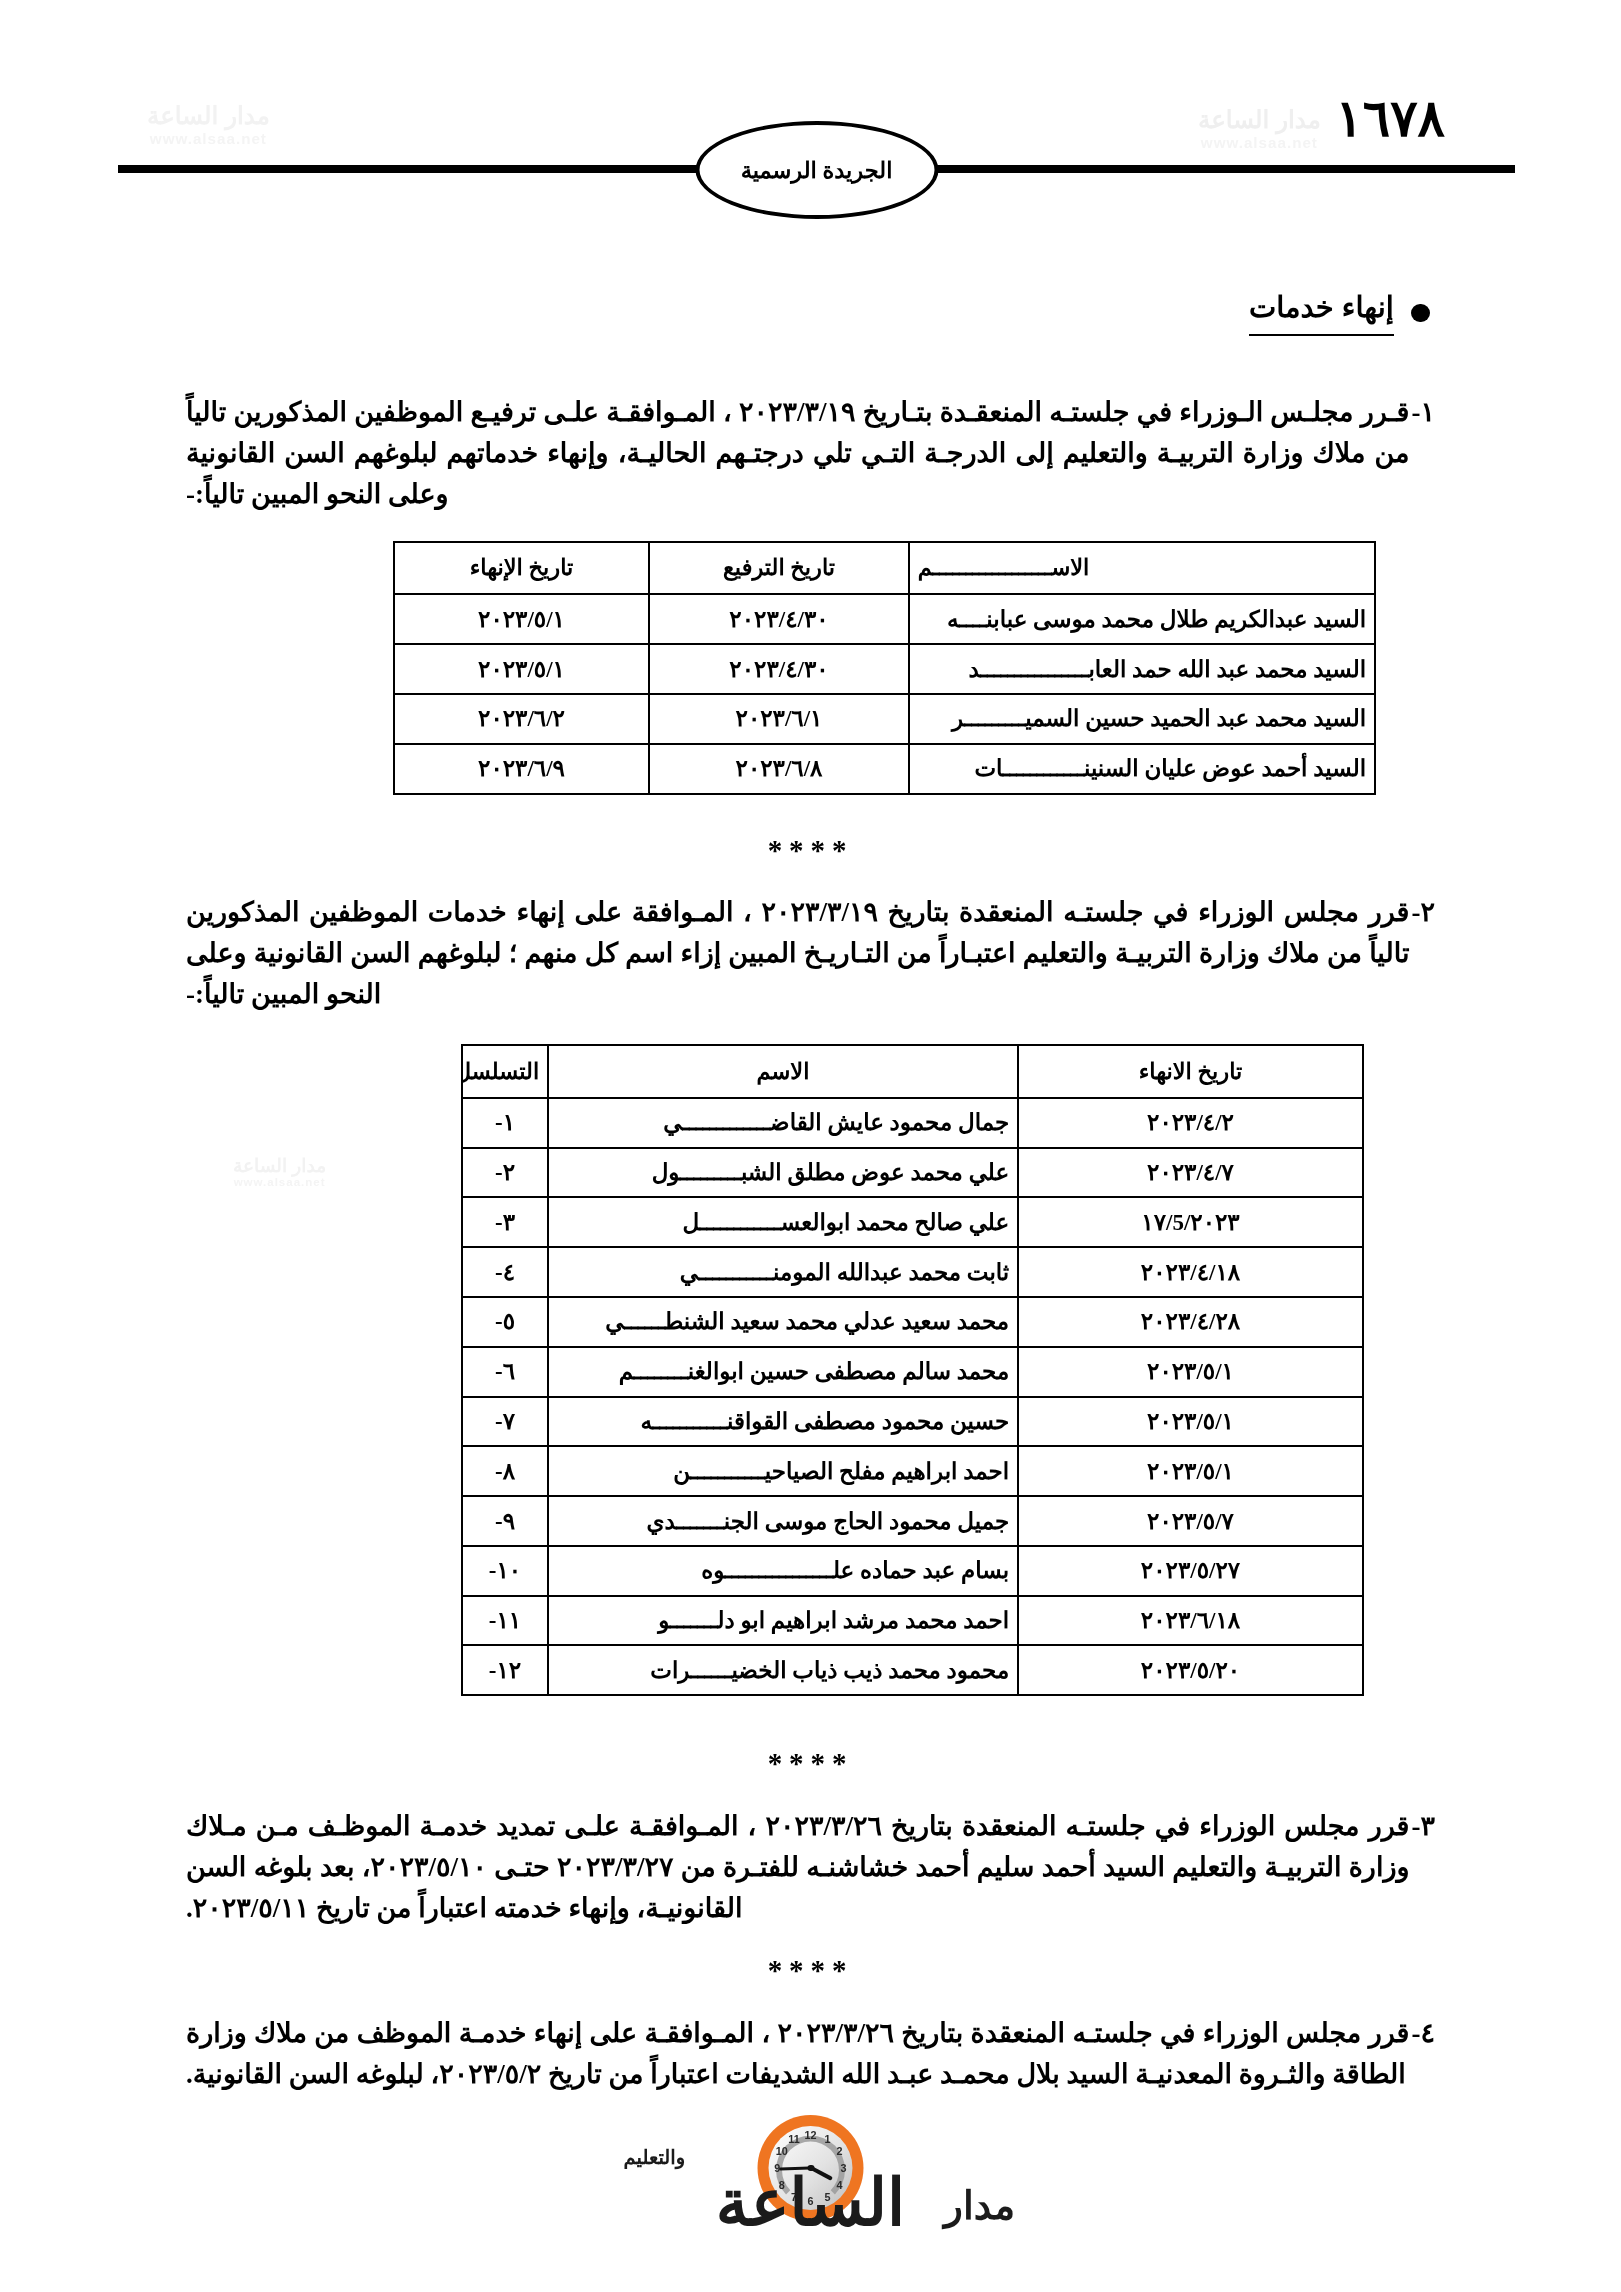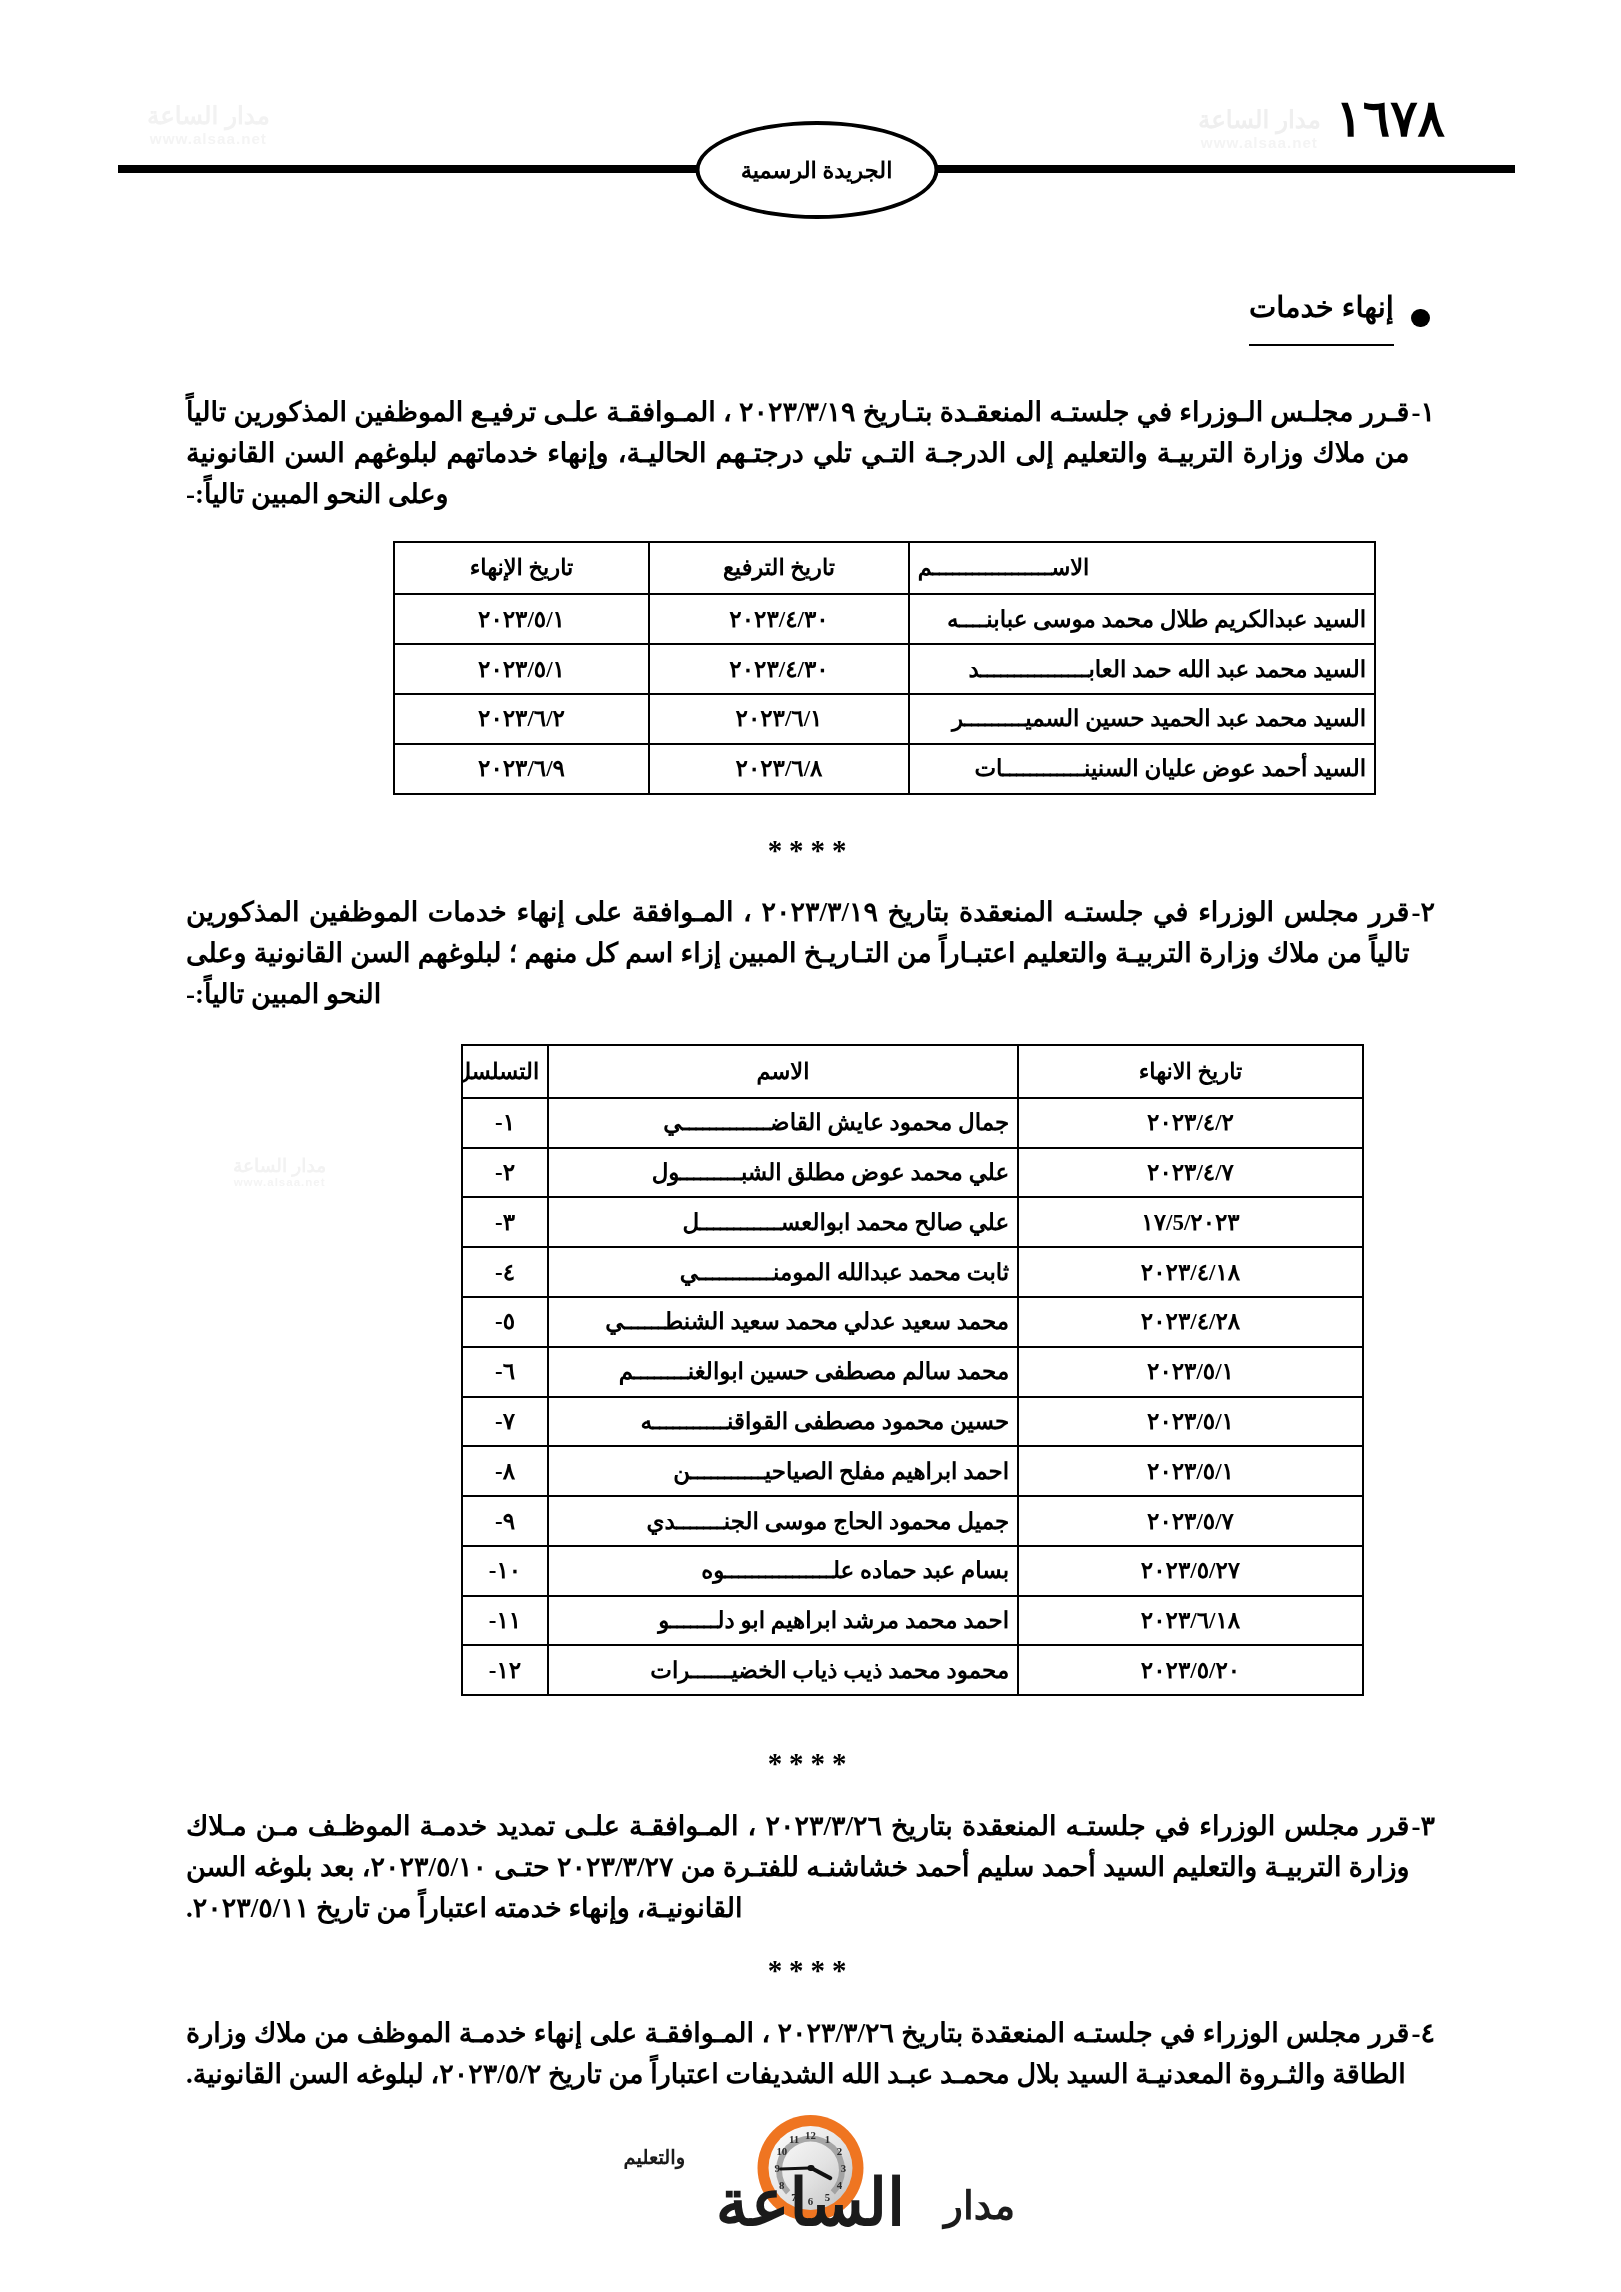--- a/index.html
+++ b/index.html
@@ -97,21 +97,21 @@
     width: 18.6px; height: 18.6px;
     border-radius: 50%;
     background: #000;
     display: inline-block;
     flex: none;
   }
   .section-title .title-text {
     font-size: 29px;
     font-weight: bold;
     border-bottom: 2.9px solid #000;
-    padding-bottom: 20px;
+    padding-bottom: 10px;
     font-family: "Liberation Sans", sans-serif;
     letter-spacing: 1px;
   }
 
   
   .content {
     position: absolute;
     left: 186px;
     right: 186px;
     top: 392px;
@@ -235,21 +235,21 @@
     position: relative;
     width: 84px;
     height: 84px;
     border-radius: 50%;
     background: linear-gradient(135deg,#ffffff 0%,#e3e3e3 55%,#bdbdbd 100%);
   }
   .clock-num {
     position: absolute;
     font-size: 10.8px;
     font-weight: bold;
-    font-family: Liberation Serif, serif;
+    font-family: Liberation Sans, sans-serif;
     color: #2a2a2a;
     transform: translate(-50%,-50%);
   }
   .hand {
     position: absolute;
     background: #111;
     transform-origin: 50% 100%;
     border-radius: 2px;
   }
   .hand-h {

